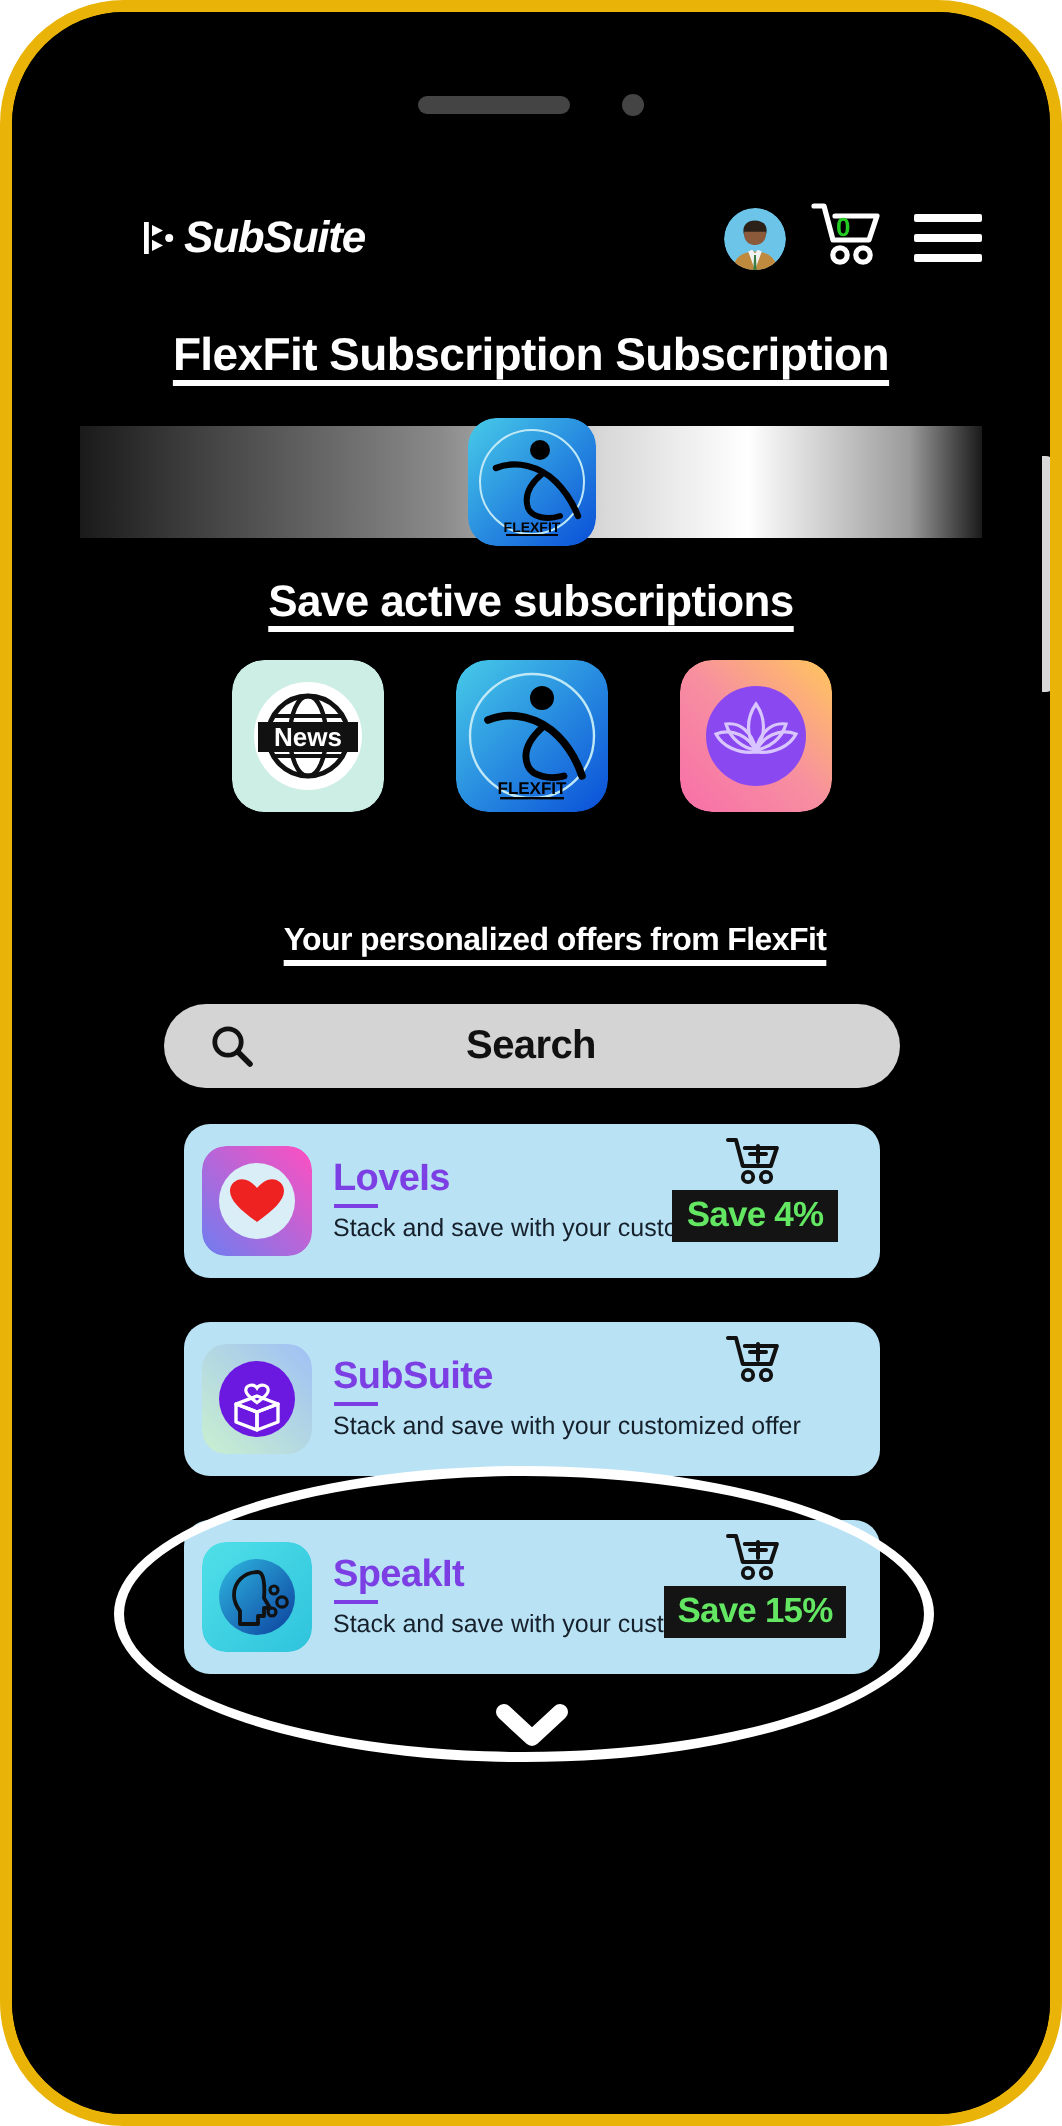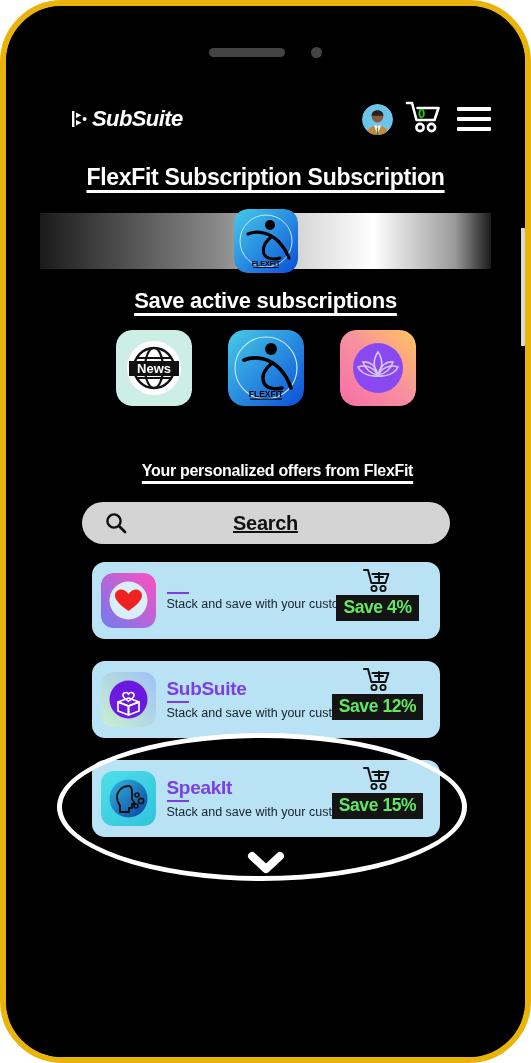--- a/index.html
+++ b/index.html
@@ -78,21 +78,21 @@
   }
   .sub-tile{ width:76px; height:76px; border-radius:16px; overflow:hidden; display:block; }
 
   
   #search-bar{
     margin:22px auto 0 auto; width:368px; height:42px; border-radius:21px;
     background:#d4d4d4; display:flex; align-items:center; padding:0 22px; position:relative;
   }
   #search-placeholder{
     position:absolute; left:0; right:0; text-align:center; font-size:20px;
-    font-weight:bold; color:#111; letter-spacing:-0.3px;text-decoration:underline;
+    font-weight:bold; color:#111; letter-spacing:-0.3px;
   }
 
   
   #offers-list{ margin-top:18px; display:flex; flex-direction:column; gap:22px; align-items:center; }
   .offer-card{
     width:348px; height:77px; border-radius:13px; background:#b9e2f5;
     display:flex; align-items:center; padding:0 9px; position:relative;
   }
   .offer-icon{ width:55px; height:55px; border-radius:12px; flex:0 0 55px; display:block; }
   .offer-text{ margin-left:11px; flex:1; }
@@ -268,20 +268,21 @@
               <stop offset="0" stop-color="#6e7df0"></stop>
                 <stop offset="1" stop-color="#ff4fc0"></stop>
             </linearGradient>
           </defs>
           <rect width="55" height="55" rx="12" fill="url(#lvg)"></rect>
           <circle cx="27.5" cy="27.5" r="19" fill="#d9eef7"></circle>
           <path d="M27.5 38 C19 32 14 27 14 22.5 C14 19 16.8 16.6 20 16.6 C22.5 16.6 25 18 27.5 21
                    C30 18 32.5 16.6 35 16.6 C38.2 16.6 41 19 41 22.5 C41 27 36 32 27.5 38z" fill="#ef2222"></path>
         </svg>
         <div class="offer-text">
+          <div class="offer-title">LoveIs</div>
           <div class="offer-title-rule"></div>
           <div class="offer-desc">Stack and save with your customized offer</div>
         </div>
         <div class="offer-action">
           <svg class="add-cart-icon" width="30" height="26" viewBox="0 0 30 26">
             <path d="M1 2 h4 l3.4 13 h14 l3-9 h-16" fill="none" stroke="#111" stroke-width="2" stroke-linecap="round" stroke-linejoin="round"></path>
             <circle cx="11" cy="20.5" r="2.6" fill="none" stroke="#111" stroke-width="1.9"></circle>
             <circle cx="20" cy="20.5" r="2.6" fill="none" stroke="#111" stroke-width="1.9"></circle>
             <line x1="16" y1="5" x2="16" y2="13" stroke="#111" stroke-width="2" stroke-linecap="round"></line>
             <line x1="12" y1="9" x2="20" y2="9" stroke="#111" stroke-width="2" stroke-linecap="round"></line>
@@ -312,21 +313,20 @@
           <div class="offer-desc">Stack and save with your customized offer</div>
         </div>
         <div class="offer-action">
           <svg class="add-cart-icon" width="30" height="26" viewBox="0 0 30 26">
             <path d="M1 2 h4 l3.4 13 h14 l3-9 h-16" fill="none" stroke="#111" stroke-width="2" stroke-linecap="round" stroke-linejoin="round"></path>
             <circle cx="11" cy="20.5" r="2.6" fill="none" stroke="#111" stroke-width="1.9"></circle>
             <circle cx="20" cy="20.5" r="2.6" fill="none" stroke="#111" stroke-width="1.9"></circle>
             <line x1="16" y1="5" x2="16" y2="13" stroke="#111" stroke-width="2" stroke-linecap="round"></line>
             <line x1="12" y1="9" x2="20" y2="9" stroke="#111" stroke-width="2" stroke-linecap="round"></line>
           </svg>
-          <div class="save-badge">Save 12%</div>
         </div>
       </div>
 
       <div class="offer-card">
         <svg class="offer-icon" viewBox="0 0 55 55">
           <defs>
             <linearGradient id="spg" x1="0" y1="0" x2="1" y2="1">
               <stop offset="0" stop-color="#4fe0e8"></stop>
                 <stop offset="1" stop-color="#2fc3dd"></stop>
             </linearGradient>

